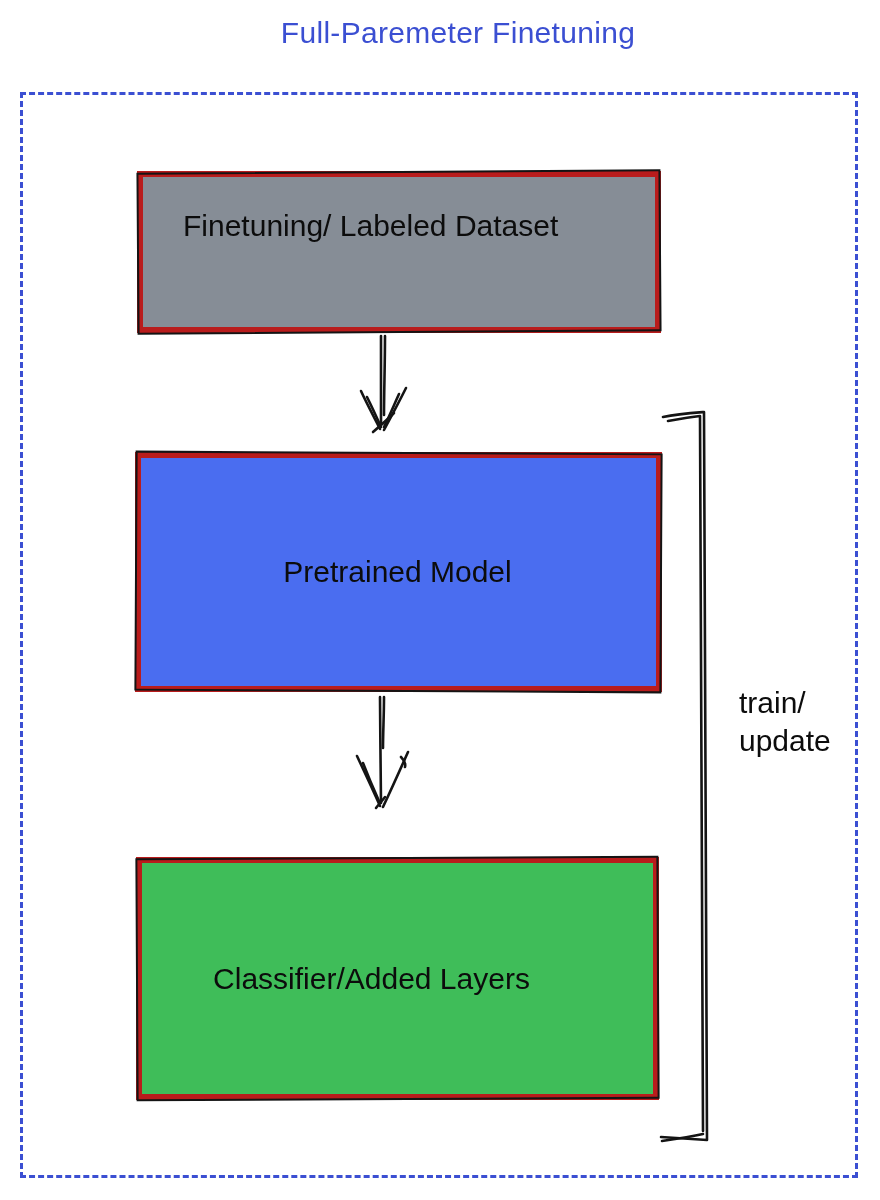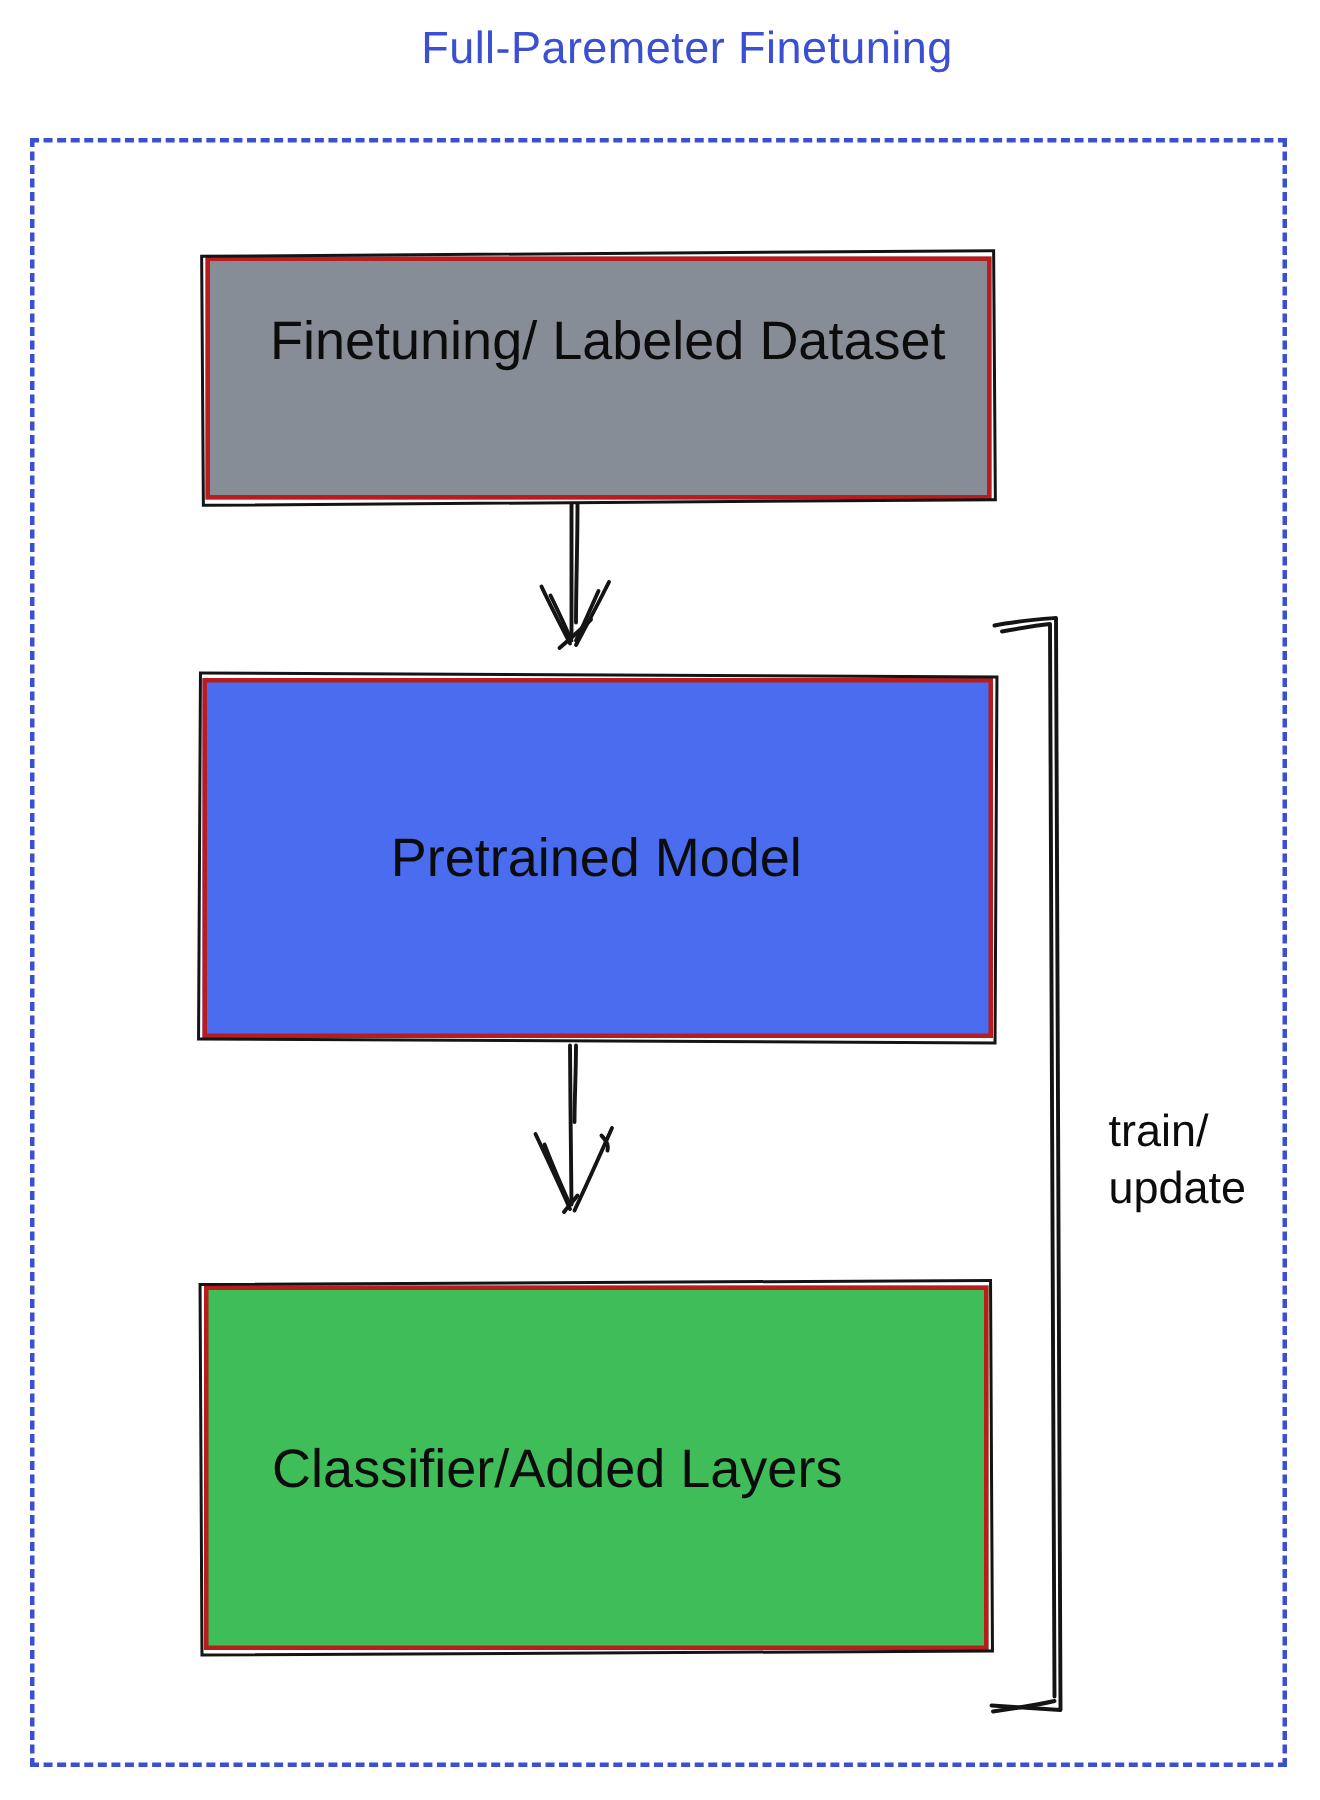--- a/index.html
+++ b/index.html
@@ -30,24 +30,24 @@
   .dashed-frame {
     position: absolute;
     left: 20px;
     top: 92px;
     width: 832px;
     height: 1080px;
     border: 3px dashed #3B4FD2;
   }
   .box {
     position: absolute;
-    border: 3px solid #b91c1c;
+    border: 6px solid #b91c1c;
     box-sizing: border-box;
     color: #0c0c0c;
-    font-size: 36px;
+    font-size: 30px;
   }
   
   .box::before {
     content: "";
     position: absolute;
     inset: -6px;
     border: 2px solid #141414;
     transform: rotate(0.35deg);
     pointer-events: none;
   }
@@ -92,21 +92,21 @@
   .sketch-overlay path {
     fill: none;
     stroke: #141414;
     stroke-width: 2.6;
     stroke-linecap: round;
     stroke-linejoin: round;
   }
   .side-label {
     position: absolute;
     left: 739px;
-    top: 736px;
+    top: 684px;
     font-size: 30px;
     line-height: 38px;
     color: #0c0c0c;
     white-space: nowrap;
   }
 </style>
 </head>
 <body>
 
 <div class="canvas">

